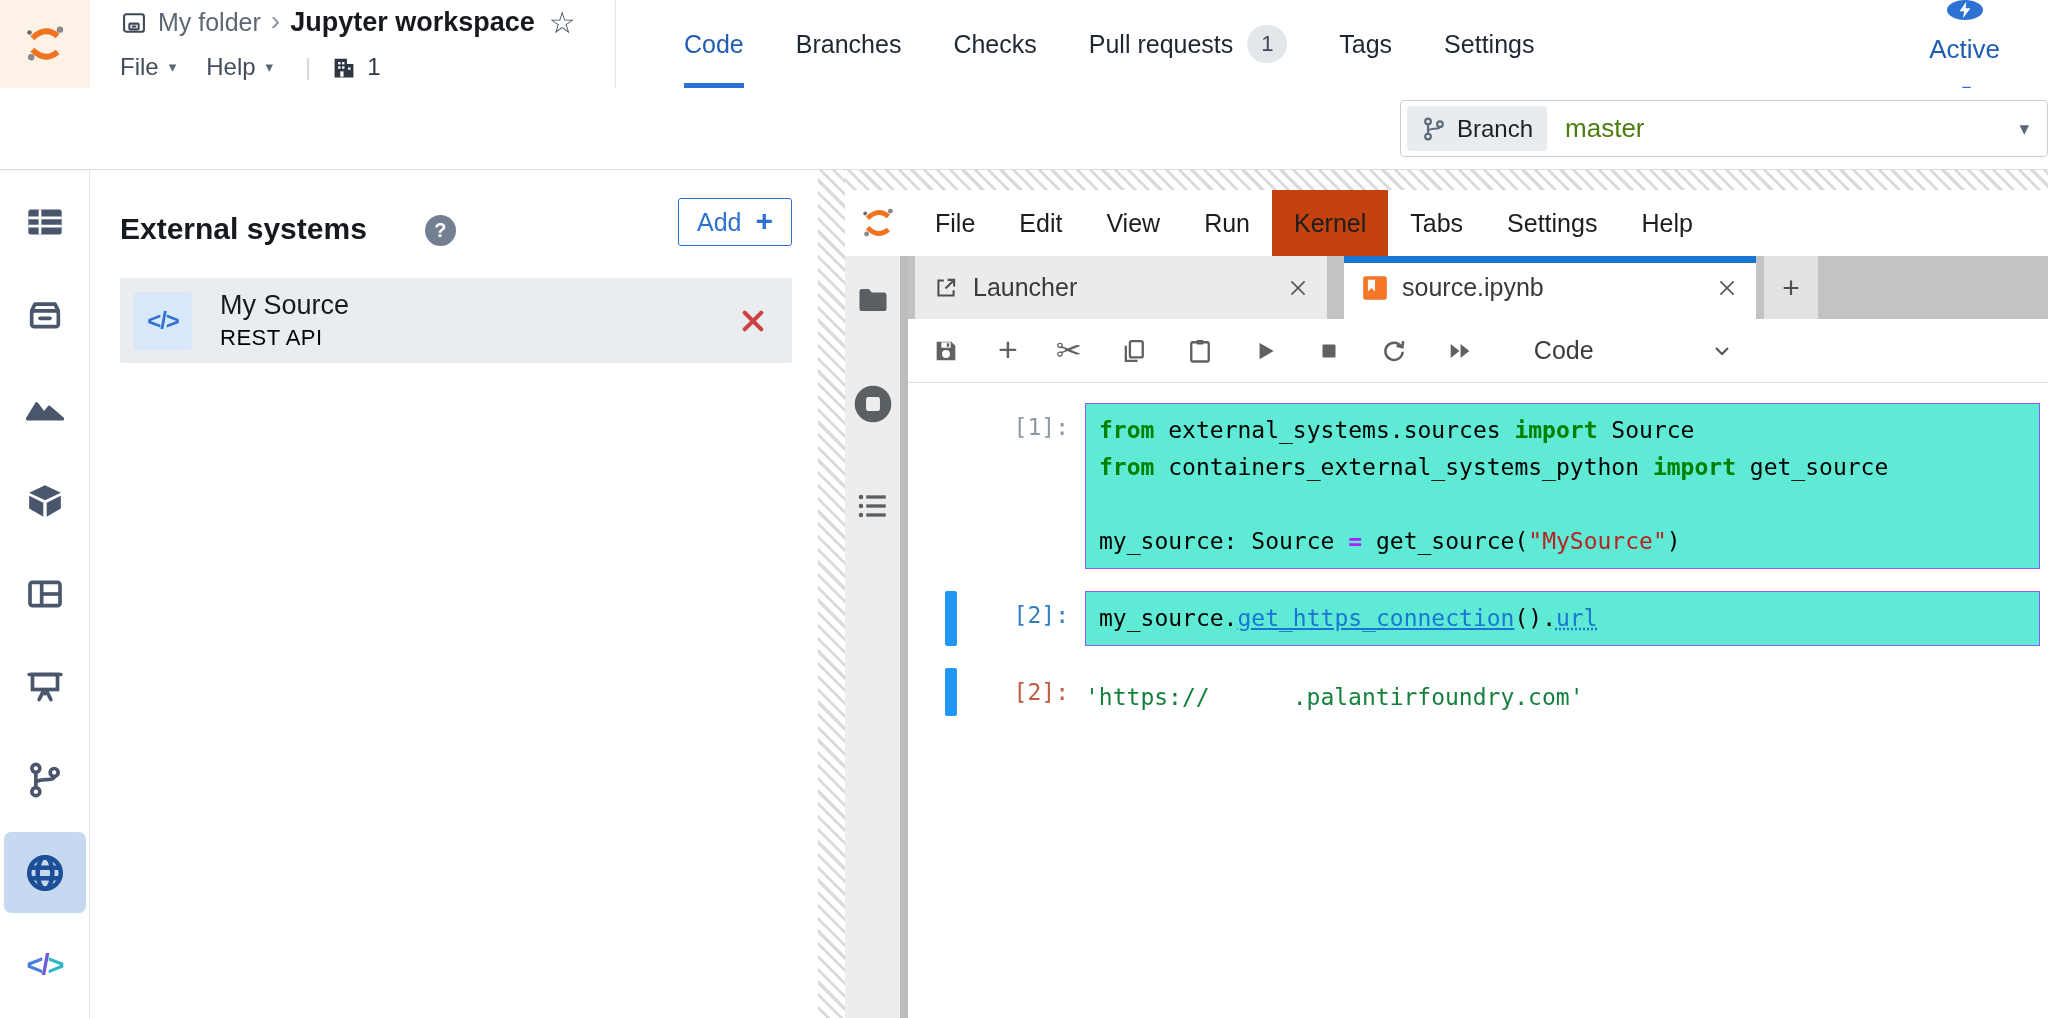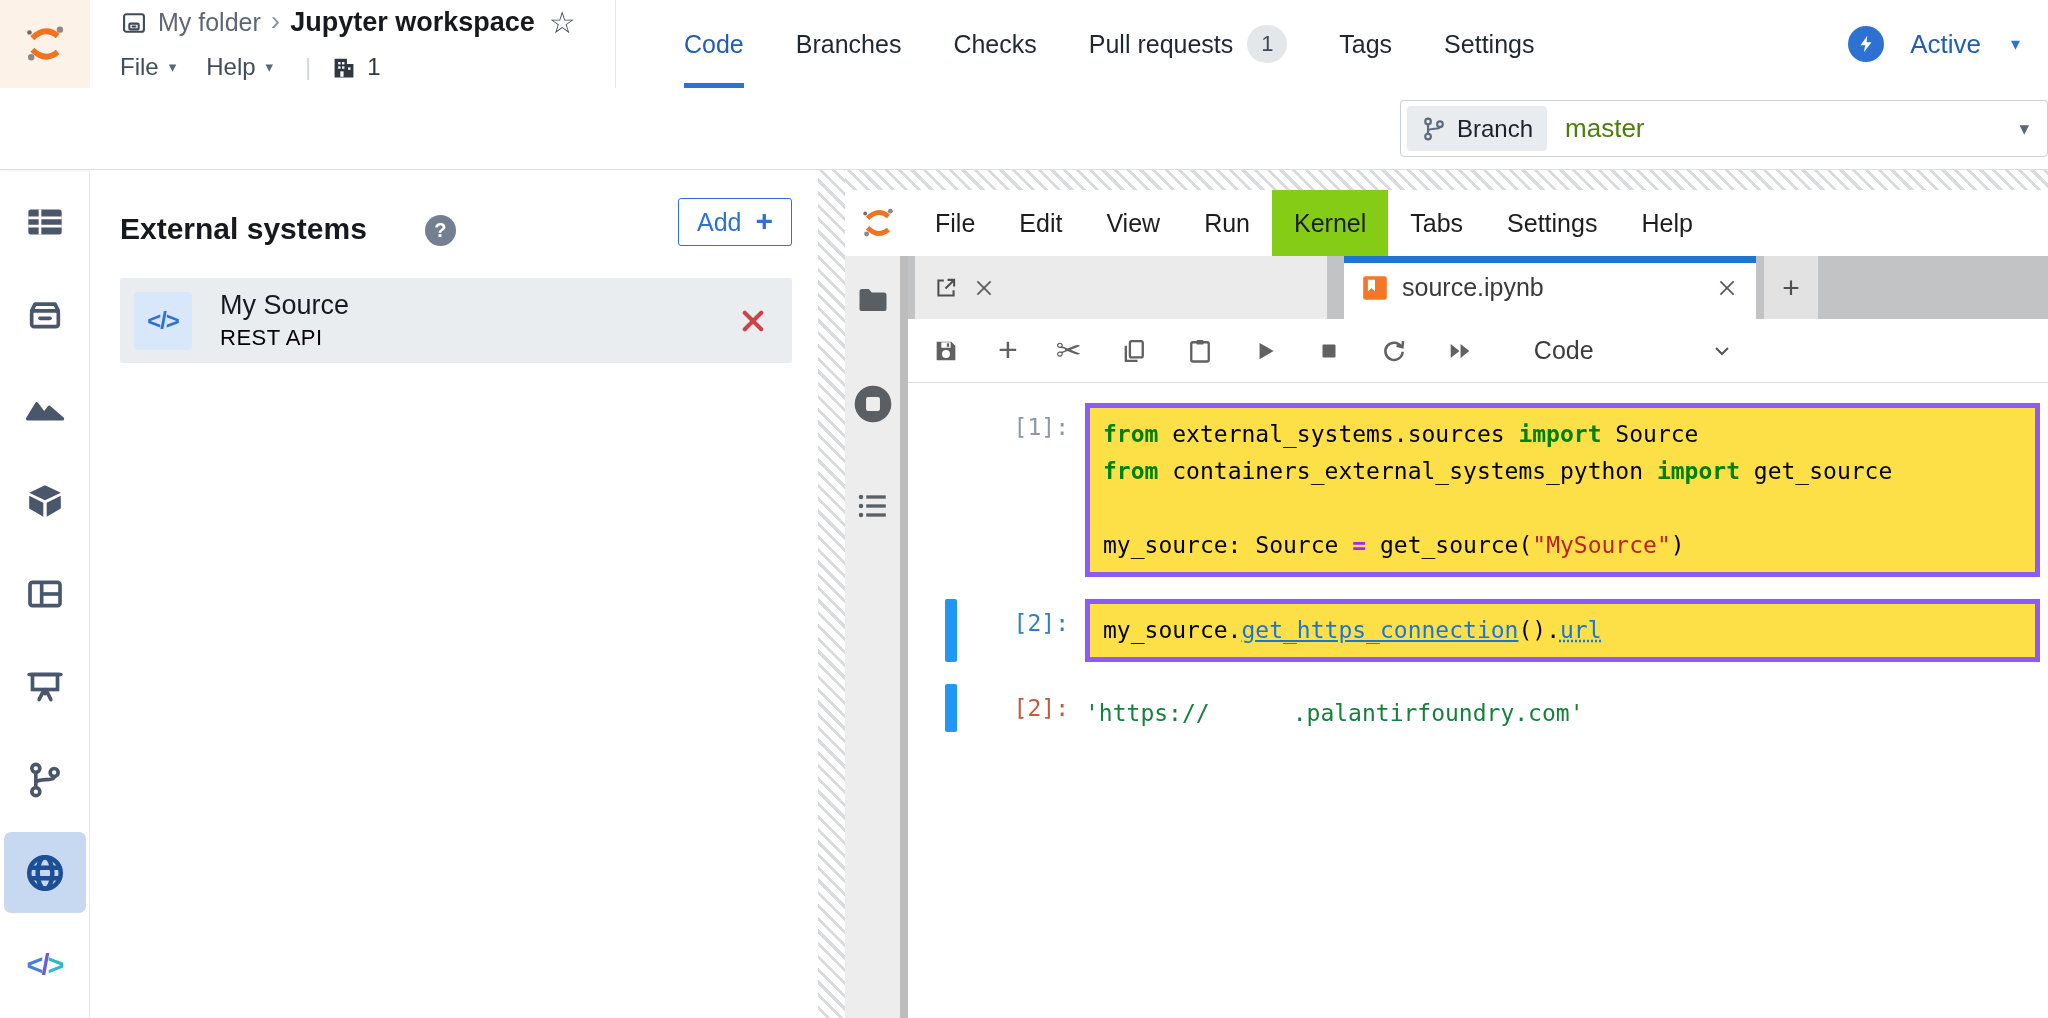--- a/index.html
+++ b/index.html
@@ -19,21 +19,21 @@
   .menu-row { display:flex; align-items:center; gap:10px; font-size:24px; color:#414d5a; }
   .menu-caret { font-size:15px; color:#5c6773; margin-right:20px; }
   .menu-pipe { color:#d3d8dd; font-size:24px; margin:0 10px 0 2px; }
   .ws-count { font-size:24px; color:#2f3842; }
   .hdr-sep { width:1px; background:#e2e6ea; }
   .header-tabs { display:flex; align-items:stretch; padding-left:42px; }
   .htab { position:relative; display:flex; align-items:center; gap:14px; padding:0 26px; font-size:25px; color:#1f2832; cursor:pointer; }
   .htab.active { color:#215db0; }
   .htab.active::after { content:""; position:absolute; left:26px; right:26px; bottom:0; height:5px; background:#2d72d2; }
   .htab .badge { background:#e4e7ea; border-radius:999px; min-width:40px; height:38px; display:flex; align-items:center; justify-content:center; font-size:22px; color:#3e4a56; padding:0 12px; }
-  .header-right { margin-left:auto; display:flex; align-items:center; gap:26px; padding-right:28px; }
+  .header-right { margin-left:auto; display:flex; align-items:center; gap:14px; padding-right:48px;flex-direction:column; }
   .bolt-circle { width:36px; height:36px; border-radius:50%; background:#2d72d2; display:flex; align-items:center; justify-content:center; }
   .active-label { font-size:26px; color:#215db0; }
   .active-caret { color:#2d72d2; font-size:18px; margin-left:4px; }
 
   
   .branch-bar { height:82px; background:#fff; display:flex; align-items:center; padding-left:13px; border-bottom:1px solid #dadfe4; box-shadow:0 1px 2px rgba(17,20,24,.06); flex:0 0 auto;justify-content:flex-end; }
   .branch-box { width:648px; height:57px; border:1px solid #c9cfd6; border-radius:4px; display:flex; align-items:center; padding:0 18px 0 6px; gap:18px; background:#fff; cursor:pointer; }
   .branch-chip { background:#e9ecef; border-radius:4px; height:45px; display:flex; align-items:center; gap:10px; padding:0 14px; }
   .branch-chip-label { font-size:24px; color:#1c2127; }
   .branch-value { font-size:26px; color:#4d7c0f; }
@@ -63,21 +63,21 @@
 
   .stripes { background:repeating-linear-gradient(45deg,#ffffff 0px,#ffffff 6px,#d9dbdd 6px,#d9dbdd 9px); }
   .gutter-v { width:27px; flex:0 0 auto; cursor:col-resize; }
 
   
   .jupyter { flex:1; display:flex; flex-direction:column; min-width:0; }
   .stripe-top { height:20px; flex:0 0 auto; }
   .jp-menubar { height:66px; background:#fff; display:flex; align-items:stretch; flex:0 0 auto; }
   .jp-logo { display:flex; align-items:center; padding:0 16px 0 14px; }
   .jp-menu-item { display:flex; align-items:center; padding:0 22px; font-size:25px; color:#1d1d1d; cursor:pointer; }
-  .jp-menu-item.active { background:#84cc16; }
+  .jp-menu-item.active { background:#c2410c; }
   .jp-body { flex:1; display:flex; min-height:0; }
   .jp-activitybar { width:55px; background:#ededee; display:flex; flex-direction:column; align-items:center; padding-top:26px; flex:0 0 auto; }
   .jp-act { color:#5a5f63; cursor:pointer; display:flex; }
   .jp-vdivider { width:8px; background:#bdbdbd; flex:0 0 auto; cursor:col-resize; }
   .jp-main { flex:1; display:flex; flex-direction:column; min-width:0; }
   .jp-tabbar { height:63px; background:#c2c3c4; display:flex; align-items:stretch; padding-left:7px; flex:0 0 auto; }
   .jp-tab { width:412px; background:#ebebeb; display:flex; align-items:center; gap:14px; padding:0 18px; font-size:25px; color:#3a3a3a; margin-right:17px; cursor:pointer; }
   .jp-tab.active { background:#fff; box-shadow:inset 0 7px 0 #1976d2; margin-right:8px; }
   .jp-tab-label { flex:1; }
   .jp-tab-close { display:flex; cursor:pointer; }
@@ -91,21 +91,21 @@
 
   .jp-notebook { flex:1; background:#fff; padding-top:20px; overflow:hidden; }
   .cell { display:flex; align-items:stretch; padding-left:37px; margin-bottom:22px; }
   .cell.output-row { margin-bottom:10px; }
   .collapser { width:12px; border-radius:2px; background:transparent; flex:0 0 auto; cursor:pointer; }
   .collapser.sel { background:#2196f3; }
   .prompt { width:128px; flex:0 0 auto; text-align:right; padding:11px 16px 0 0; font-family:"DejaVu Sans Mono", monospace; font-size:23px; }
   .prompt.muted { color:#8d99a6; }
   .prompt.active { color:#307fc1; }
   .prompt.output { color:#bf5b3e; }
-  .cell-input { flex:1; background:#fde047; border:5px solid #8b5cf6; padding:8px 10px 8px 13px; margin-right:8px; font-family:"DejaVu Sans Mono", monospace; font-size:23px; line-height:37px; color:#000; white-space:pre; overflow:hidden; }
+  .cell-input { flex:1; background:#5eead4; border:1px solid #8b5cf6; padding:8px 10px 8px 13px; margin-right:8px; font-family:"DejaVu Sans Mono", monospace; font-size:23px; line-height:37px; color:#000; white-space:pre; overflow:hidden; }
   .cell-outtext { flex:1; padding-top:11px; font-family:"DejaVu Sans Mono", monospace; font-size:23px; line-height:37px; white-space:pre; overflow:hidden; }
   .tk-kw { color:#008000; font-weight:700; }
   .tk-op { color:#aa22ff; font-weight:700; }
   .tk-str { color:#ba2121; }
   .tk-lnk { color:#1976d2; text-decoration:underline; cursor:pointer; }
   .tk-lnkd { color:#1976d2; text-decoration:underline dotted; cursor:pointer; }
   .tk-out { color:#15803d; }
   svg { display:block; }
 </style>
 </head>
@@ -347,20 +347,21 @@
         <div class="jp-vdivider"></div>
 
         <div class="jp-main">
           <div class="jp-tabbar">
             <div class="jp-tab">
               <svg width="26" height="26" viewBox="0 0 24 24" fill="none" stroke="#4f4f4f" stroke-width="1.9">
                   <path d="M10 5 H5 V19 H19 V14"></path>
                   <path d="M13.5 4.5 H19.5 V10.5"></path>
                   <line x1="19" y1="5" x2="11.5" y2="12.5"></line>
                 </svg>
+              <span class="jp-tab-label">Launcher</span>
               <span class="jp-tab-close">
                 <svg width="22" height="22" viewBox="0 0 20 20" stroke="#5a5a5a" stroke-width="1.6">
                     <line x1="4" y1="4" x2="16" y2="16"></line>
                     <line x1="16" y1="4" x2="4" y2="16"></line>
                   </svg>
               </span>
             </div>
             <div class="jp-tab active">
               <svg width="26" height="26" viewBox="0 0 22 22">
                   <rect x="1" y="1" width="20" height="20" rx="2" fill="#f37726"></rect>

